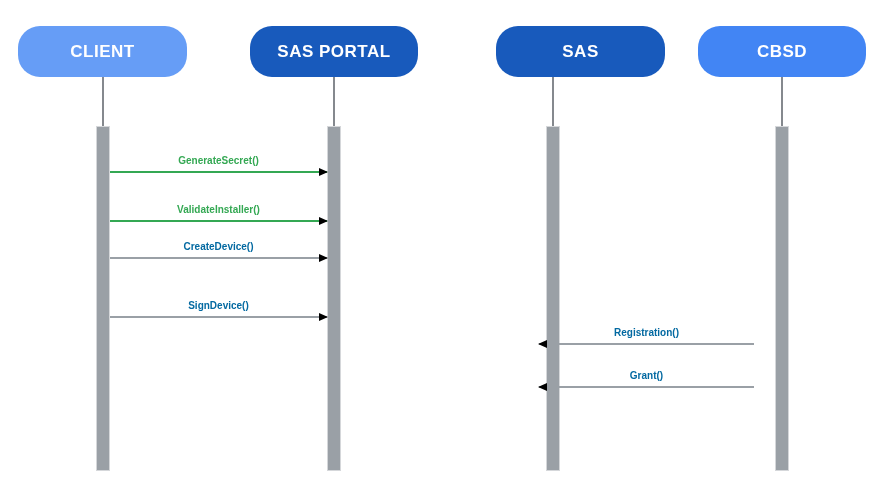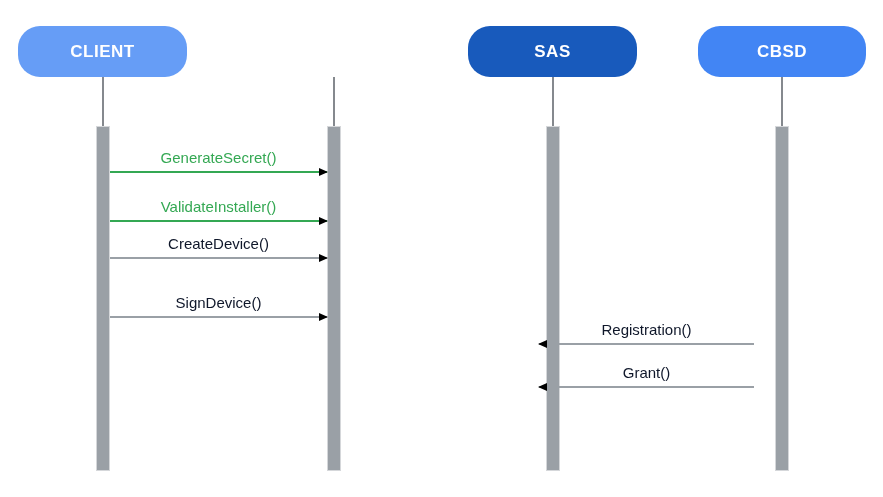--- a/index.html
+++ b/index.html
@@ -26,21 +26,21 @@
     align-items: center;
     justify-content: center;
     color: #FFFFFF;
     font-size: 17px;
     font-weight: 700;
     letter-spacing: 0.5px;
     text-align: right;
   }
   .actor-client     { left: 18px;  width: 169px; background: #669DF6; }
   .actor-sas-portal { left: 250px; width: 168px; background: #185ABC; }
-  .actor-sas        { left: 468px; width: 169px; background: #185ABC; }
+  .actor-sas        { left: 496px; width: 169px; background: #185ABC; }
   .actor-cbsd       { left: 698px; width: 168px; background: #4285F4; }
 
   
   .lifeline {
     position: absolute;
     top: 77px;
     height: 49px;
     width: 2px;
     background: #85898E;
   }
@@ -72,59 +72,63 @@
   .message .msg-line {
     position: absolute;
     left: 0; right: 0; top: 0;
     height: 2px;
   }
   .message .msg-label {
     position: absolute;
     left: 0; right: 0;
     bottom: 7px;
     text-align: center;
-    font-size: 15px;
+    font-size: 10px;
     white-space: nowrap;
+    font-weight: bold;
   }
   .message .arrowhead {
     position: absolute;
     top: 50%;
     transform: translateY(-50%);
     width: 0; height: 0;
     border-top: 4px solid transparent;
     border-bottom: 4px solid transparent;
   }
   .message.dir-right .arrowhead { right: -1px; border-left: 9px solid; }
   .message.dir-left  .arrowhead { left: -1px;  border-right: 9px solid; }
 
   .msg-left  { left: 110px; width: 217px; }
   .msg-right { left: 539px; width: 215px; }
 
   .msg-green .msg-line  { background: #34A853; }
   .msg-green .msg-label { color: #34A853; }
   .msg-green .arrowhead { border-left-color: #34A853; border-right-color: #34A853; }
 
   .msg-gray .msg-line  { background: #9AA0A6; }
-  .msg-gray .msg-label { color: #0f172a; }
+  .msg-gray .msg-label { color: #0369a1; }
   .msg-gray .arrowhead { border-left-color: #9AA0A6; border-right-color: #9AA0A6; }
 
   .msg-1 { top: 171px; }
   .msg-2 { top: 220px; }
   .msg-3 { top: 257px; }
   .msg-4 { top: 316px; }
   .msg-5 { top: 343px; }
   .msg-6 { top: 386px; }
 </style>
 </head>
 <body>
 
 <div class="canvas">
 
   <div class="actor actor-client">
     <span>CLIENT</span>
+  </div>
+  <div class="actor actor-sas-portal">
+    <span>SAS PORTAL</span>
   </div>
   <div class="actor actor-sas">
     <span>SAS</span>
   </div>
   <div class="actor actor-cbsd">
     <span>CBSD</span>
   </div>
 
   <div class="lifeline lifeline-client"></div>
   <div class="lifeline lifeline-sas-portal"></div>

